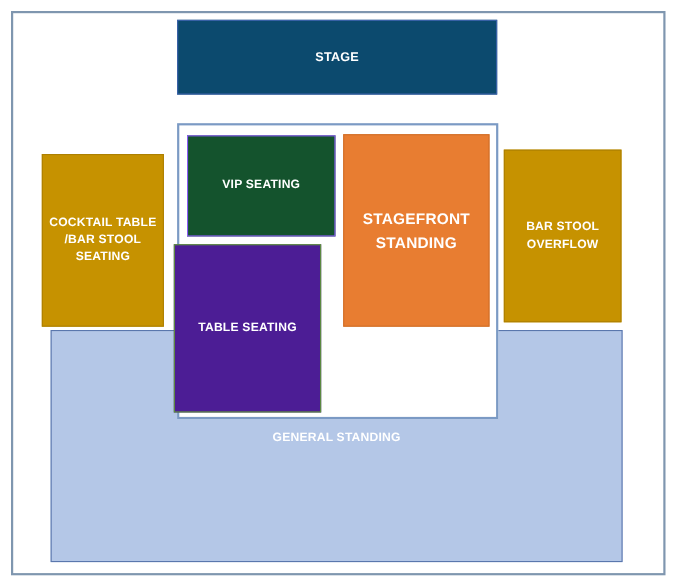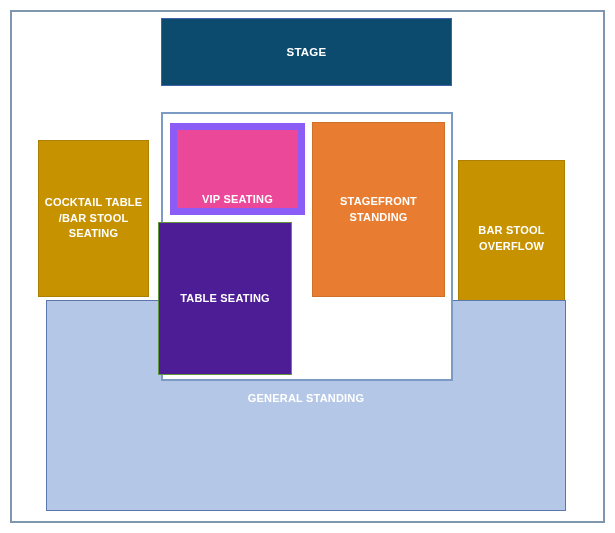--- a/index.html
+++ b/index.html
@@ -64,44 +64,43 @@
     border: 2px solid #7b9ac4;
     background: #ffffff;
     box-sizing: border-box;
     z-index: 6;
   }
   .zone--vip {
     left: 170px;
     top: 123px;
     width: 135px;
     height: 92px;
-    background: #ec4899;
-    border: 7px solid #8b5cf6;
+    background: #14532d;
+    border: 1px solid #8b5cf6;
     font-size: 11px;
     z-index: 8;
-    align-items: flex-end;
   }
   .zone--table {
     left: 158px;
     top: 222px;
     width: 134px;
     height: 153px;
     background: #4c1d95;
     border: 1px solid #5f9639;
     font-size: 11px;
     z-index: 8;
   }
   .zone--stagefront {
     left: 312px;
     top: 122px;
     width: 133px;
     height: 175px;
     background: #e87d31;
     border: 1px solid #d06f28;
-    font-size: 11px;
+    font-size: 14px;
     z-index: 8;
   }
   .zone--cocktail {
     left: 38px;
     top: 140px;
     width: 111px;
     height: 157px;
     background: #c69200;
     border: 1px solid #ad8000;
     font-size: 11px;
@@ -109,21 +108,20 @@
   }
   .zone--overflow {
     left: 458px;
     top: 136px;
     width: 107px;
     height: 157px;
     background: #c69200;
     border: 1px solid #ad8000;
     font-size: 11px;
     z-index: 4;
-    margin-top: 24px;
   }
   .zone--general {
     left: 46px;
     top: 300px;
     width: 520px;
     height: 211px;
     background: #b4c7e7;
     border: 1px solid #5a77ad;
     font-size: 11px;
     align-items: flex-start;

